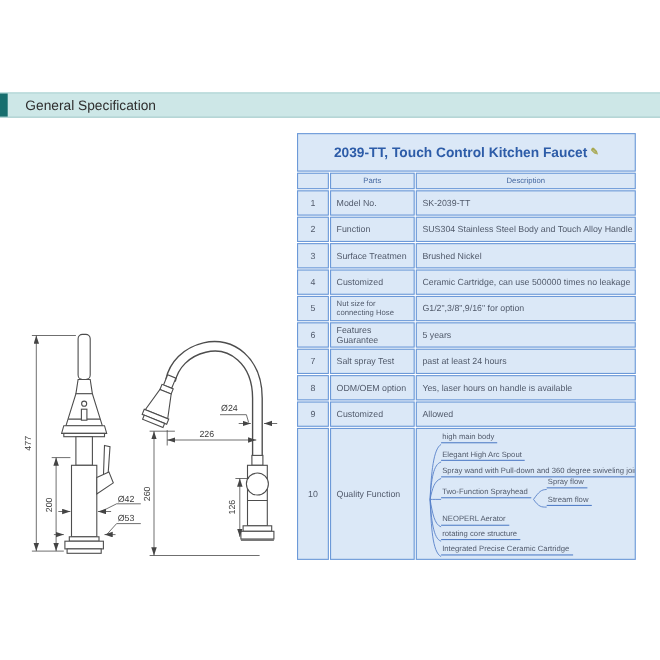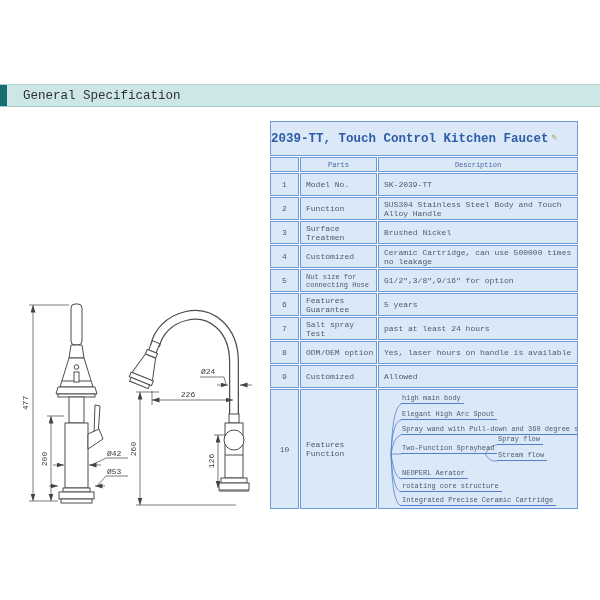--- a/index.html
+++ b/index.html
@@ -1,29 +1,29 @@
 <!DOCTYPE html>
 <html><head>
 <meta charset="utf-8">
 <style>
   html,body{margin:0;padding:0;}
   .page{position:relative;width:600px;height:600px;background:#ffffff;overflow:hidden;
-        font-family:Liberation Mono, monospace;}
+        font-family:Liberation Sans, sans-serif;}
   
   .section-bar{position:absolute;left:0;top:84px;width:600px;height:23px;background:#cde7e7;
         border-top:1px solid #aed4d4;border-bottom:1px solid #a5cccc;box-sizing:border-box;
         display:flex;align-items:center;}
   .section-accent{position:absolute;left:0;top:0;width:7px;height:100%;background:#176e6e;}
   .section-title{margin-left:23px;font-size:12.5px;color:#2f2f2f;}
   
   .spec{position:absolute;left:269px;top:120px;}
   .spec table{border-collapse:separate;border-spacing:1.5px;table-layout:fixed;}
   .spec td{border:1px solid #6c99d8;background:#dbe8f7;color:#515a6b;font-size:8px;
         padding:0 0 0 5px;vertical-align:middle;overflow:hidden;}
-  td.title-cell{height:33px;text-align:left;font-weight:bold;font-size:12.5px;color:#2d5ca8;padding:0;}
+  td.title-cell{height:33px;text-align:center;font-weight:bold;font-size:12.5px;color:#2d5ca8;padding:0;}
   .title-icon{font-size:9px;color:#a8a851;margin-left:3px;vertical-align:2px;}
   tr.hdr td{height:13px;text-align:center;font-size:7px;color:#44679f;padding:0;}
   .col-no{width:27px;} .col-part{width:75px;} .col-desc{width:198px;}
   td.no-cell{text-align:center;padding:0;}
   tr.row td{height:21px;}
   td.part-small{font-size:7px;line-height:8px;}
   td.features-cell{padding:0;}
   .features-wrap{position:relative;width:100%;height:118px;}
   .feature{position:absolute;font-size:7px;color:#515a6b;border-bottom:1px solid #5580c8;
         padding:0 3px 1px 1px;white-space:nowrap;}
@@ -185,21 +185,21 @@
         <td>Yes, laser hours on handle is available</td>
       </tr>
       <tr class="row">
         <td class="no-cell">9</td>
         <td>Customized</td>
         <td>Allowed</td>
       </tr>
 
       <tr>
         <td class="no-cell">10</td>
-        <td class="feat-part">Features Function</td>
+        <td class="feat-part">Quality Function</td>
         <td class="features-cell">
           <div class="features-wrap">
             <svg class="branches" width="198" height="118" viewBox="0 0 198 118">
               <g stroke="#5580c8" stroke-width="0.8" fill="none">
                 <path d="M12,64 C13,40 15,18 22,14"></path>
                 <path d="M12,64 C13,46 15,32 22,30"></path>
                 <path d="M12,64 C14,54 16,47 22,45"></path>
                 <path d="M12,64 C15,64 18,64 22,64"></path>
                 <path d="M12,64 C14,76 16,87 22,89"></path>
                 <path d="M12,64 C13,82 15,100 22,102"></path>

